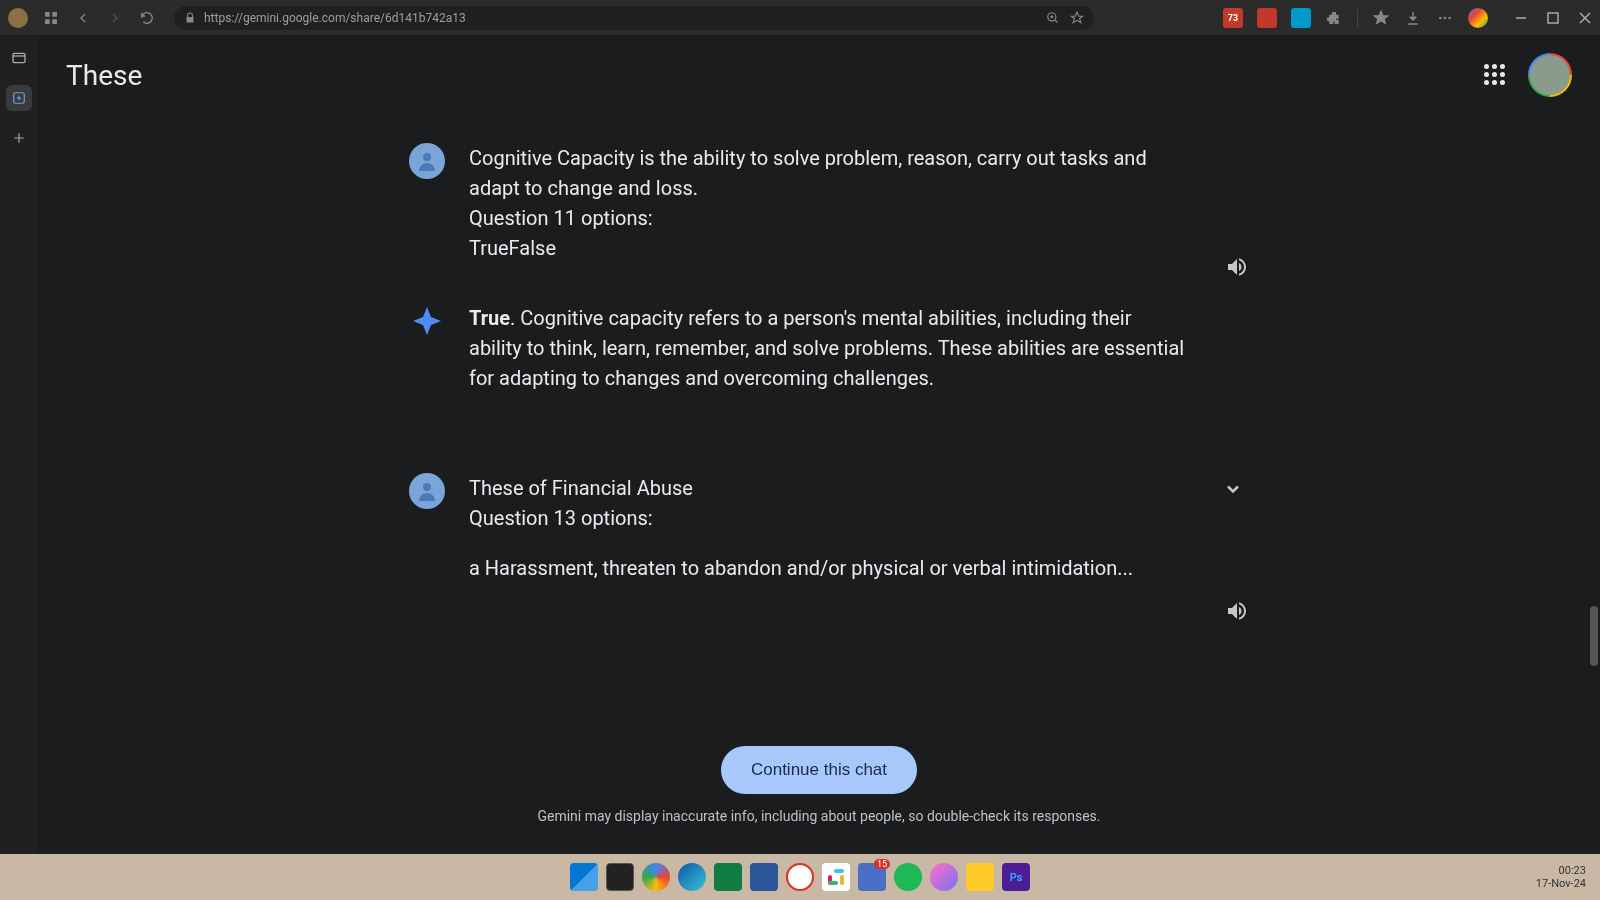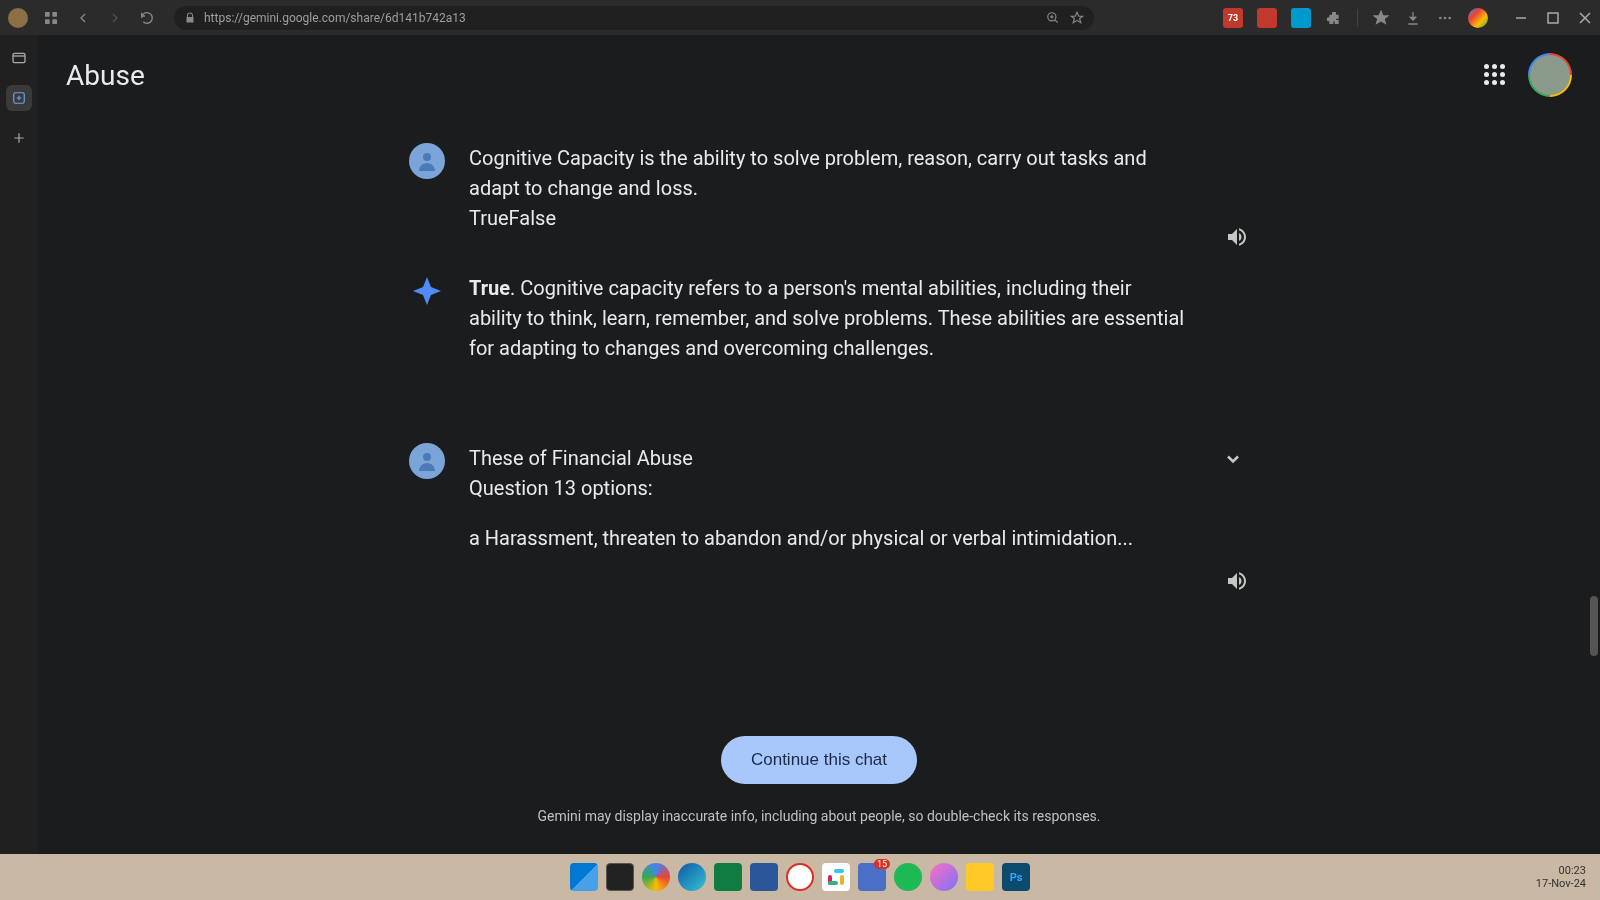--- a/index.html
+++ b/index.html
@@ -123,21 +123,21 @@
   position: absolute;
   right: -14px;
   top: 6px;
   width: 20px; height: 20px;
   color: #c4c7c5;
   cursor:pointer;
 }
 
 .continue-btn {
   display: block;
-  margin: 0 auto 24px auto;
+  margin: 0 auto 14px auto;
   background: #a8c7fa;
   color: #1a2b4a;
   border: none;
   border-radius: 24px;
   padding: 14px 30px;
   font-size: 17px;
   cursor: pointer;
 }
 .disclaimer {
   text-align: center;
@@ -285,21 +285,21 @@
   </div>
   <div class="rail-btn">
     <svg width="14" height="14" viewBox="0 0 24 24" fill="none" stroke="#aaa" stroke-width="2">
         <path d="M12 4v16M4 12h16"></path>
       </svg>
   </div>
 </div>
 
 <div class="gemini-app">
   <div class="gemini-header">
-    <div class="gemini-title">Abuse</div>
+    <div class="gemini-title">These</div>
     <div class="gemini-header-right">
       <div class="apps-grid">
         <span></span>
           <span></span>
           <span></span>
           <span></span>
           <span></span>
           <span></span>
           <span></span>
           <span></span>
@@ -316,20 +316,21 @@
 
       <div class="msg-row">
         <div class="avatar-user">
           <svg viewBox="0 0 24 24">
               <circle cx="12" cy="8" r="4"></circle>
               <path d="M4 22c0-4.4 3.6-8 8-8s8 3.6 8 8"></path>
             </svg>
         </div>
         <div class="msg-body">
           <div>Cognitive Capacity is the ability to solve problem, reason, carry out tasks and adapt to change and loss.</div>
+          <div>Question 11 options:</div>
           <div>TrueFalse</div>
         </div>
       </div>
 
       <div class="msg-row" style="margin-bottom:80px">
         <div class="speaker-btn" style="top:-48px">
           <svg viewBox="0 0 24 24" fill="currentColor">
               <path d="M3 9v6h4l5 5V4L7 9H3zm13.5 3c0-1.8-1-3.3-2.5-4v8c1.5-.7 2.5-2.2 2.5-4zM14 3.2v2c2.9.9 5 3.6 5 6.8s-2.1 5.9-5 6.8v2c4-1 7-4.5 7-8.8s-3-7.8-7-8.8z"></path>
             </svg>
         </div>
@@ -399,19 +400,19 @@
           <rect x="18" y="12" width="4" height="10" rx="2" fill="#ecb22e"></rect>
           <rect x="6" y="18" width="10" height="4" rx="2" fill="#2eb67d"></rect>
         </svg>
     </div>
     <div class="task-icon" style="background:#4b6fc7">
       <div class="task-badge">15</div>
     </div>
     <div class="task-icon" style="background:#1db954; border-radius:50%"></div>
     <div class="task-icon" style="background:linear-gradient(135deg,#ff6ec4,#7873f5); border-radius:50%"></div>
     <div class="task-icon" style="background:#ffca28"></div>
-    <div class="task-icon" style="background:#0c4a6e; color:#31a8ff; font-size:11px; font-weight:bold; display:flex; align-items:center; justify-content:center">Ps</div>
+    <div class="task-icon" style="background:#4c1d95; color:#31a8ff; font-size:11px; font-weight:bold; display:flex; align-items:center; justify-content:center">Ps</div>
   </div>
   <div class="taskbar-right">
     <div>00:23</div>
     <div>17-Nov-24</div>
   </div>
 </div>
 
 </body></html>

